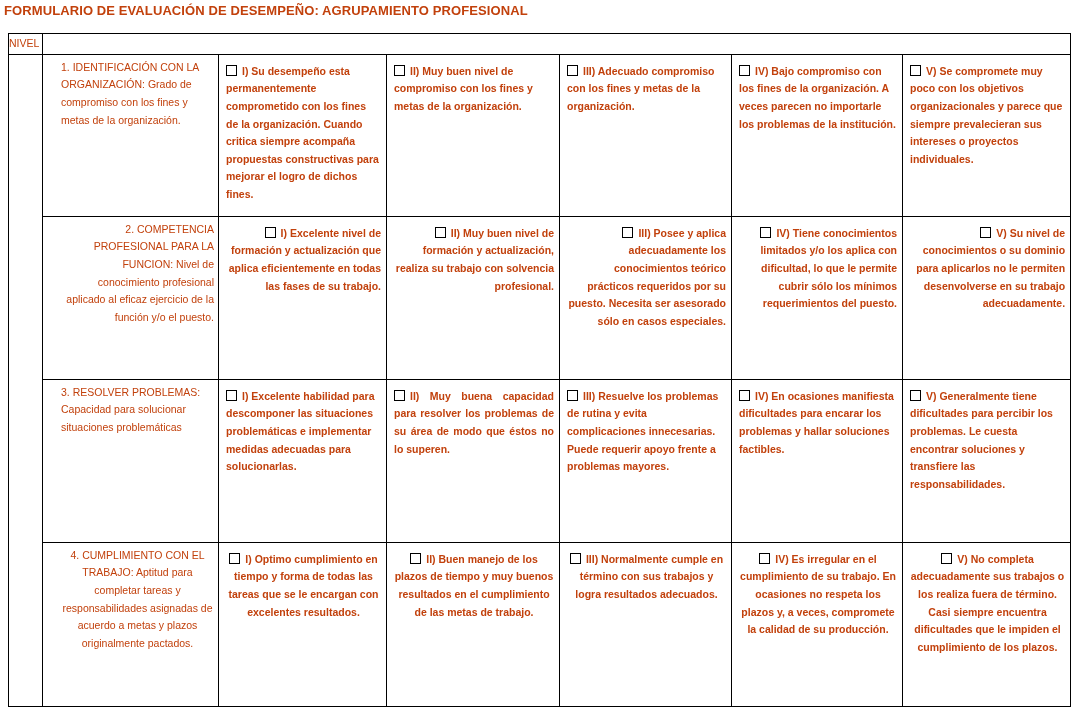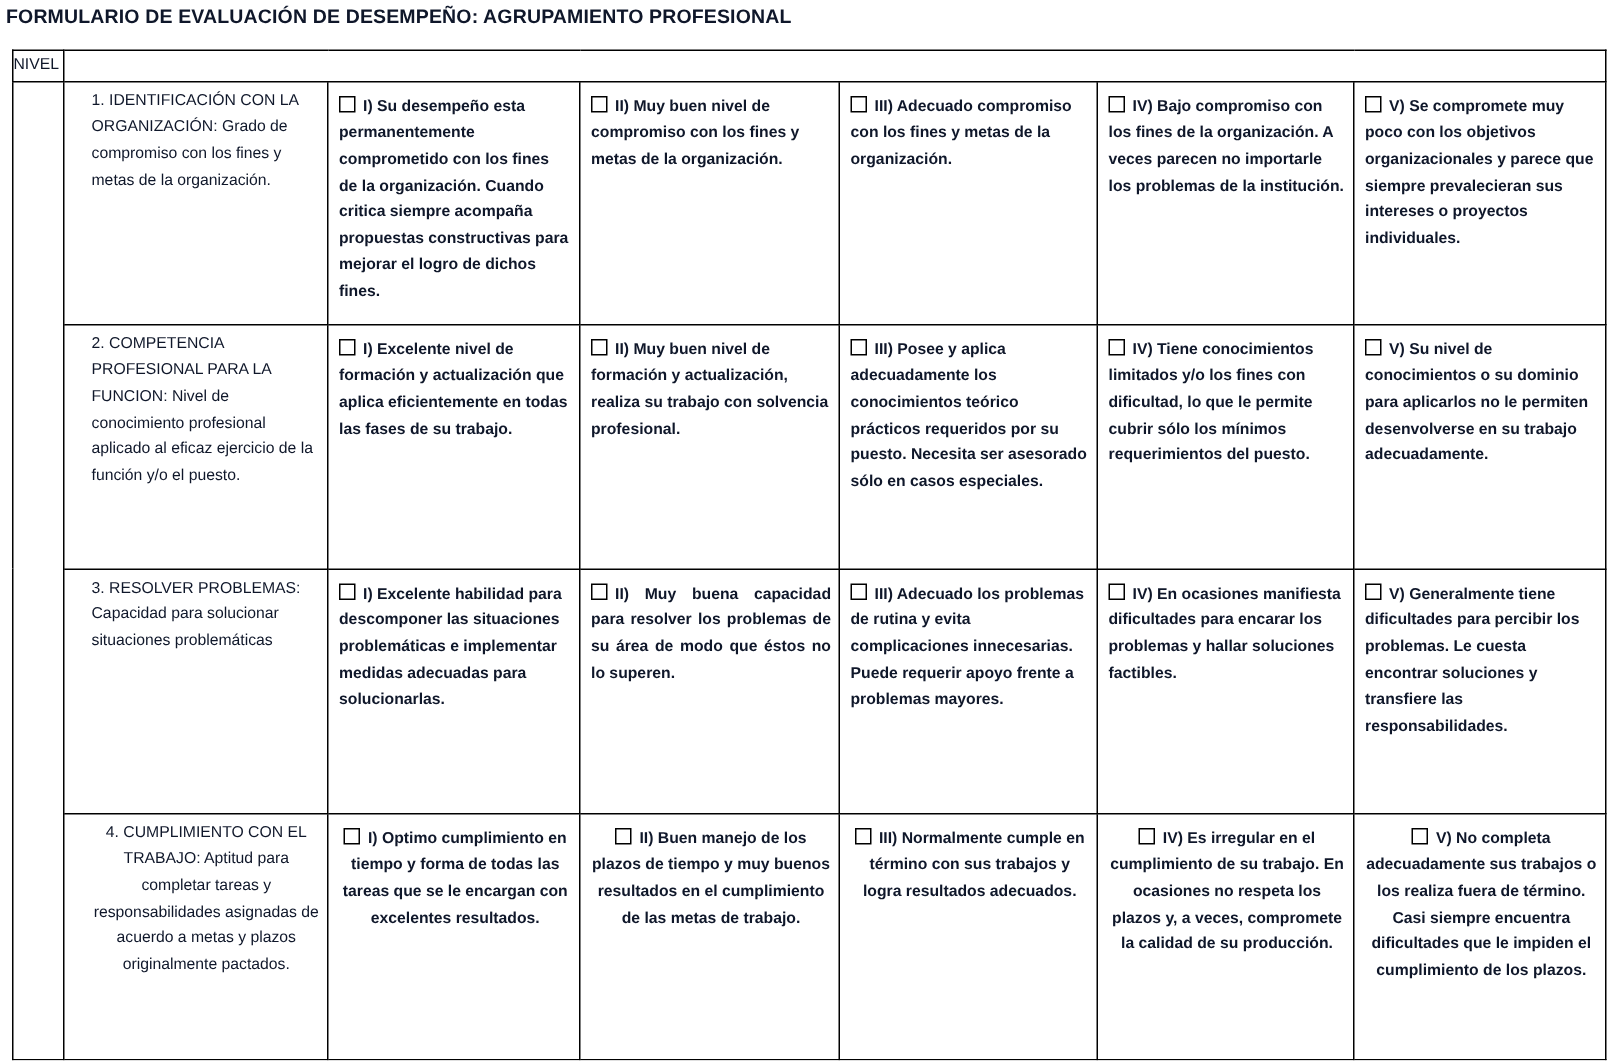--- a/index.html
+++ b/index.html
@@ -1,21 +1,21 @@
 <!DOCTYPE html>
 <html><head>
 <meta charset="utf-8">
 <style>
   html,body{margin:0;padding:0;background:#fff;}
   .page{
     position:relative;
     width:1076px;height:707px;
     background:#ffffff;
     font-family:"Liberation Sans", sans-serif;
-    color:#0f172a;
+    color:#c2410c;
     overflow:hidden;
   }
   .title{
     position:absolute;left:4px;top:3px;
     font-size:13px;font-weight:bold;
     letter-spacing:0.1px;
     white-space:nowrap;
   }
   table.eval{
     position:absolute;left:8px;top:33px;
@@ -50,21 +50,21 @@
   td.opt.justify{text-align:justify;}
   .cb{
     display:inline-block;
     width:9px;height:9px;
     border:1.2px solid #000;
     background:#fff;
     margin-right:5px;
     vertical-align:-1px;
   }
   tr.r1{height:162px;}
-  tr.r2{height:163px;}
+  tr.r2{height:163px;text-align:right;}
   tr.r3{height:163px;}
   tr.r4{height:164px;text-align:center;}
 </style>
 </head>
 <body>
 
 <div class="page">
 
   <div class="title">FORMULARIO DE EVALUACIÓN DE DESEMPEÑO: AGRUPAMIENTO PROFESIONAL</div>
 
@@ -93,29 +93,29 @@
       <td class="opt"><span class="cb"></span><span>III)</span> <span class="txt">Adecuado compromiso con los fines y metas de la organización.</span></td>
       <td class="opt"><span class="cb"></span><span>IV)</span> <span class="txt">Bajo compromiso con los fines de la organización. A veces parecen no importarle los problemas de la institución.</span></td>
       <td class="opt"><span class="cb"></span><span>V)</span> <span class="txt">Se compromete muy poco con los objetivos organizacionales y parece que siempre prevalecieran sus intereses o proyectos individuales.</span></td>
     </tr>
 
     <tr class="r2">
       <td class="crit">2. COMPETENCIA PROFESIONAL PARA LA FUNCION: Nivel de conocimiento profesional aplicado al eficaz ejercicio de la función y/o el puesto.</td>
       <td class="opt"><span class="cb"></span><span>I)</span> <span class="txt">Excelente nivel de formación y actualización que aplica eficientemente en todas las fases de su trabajo.</span></td>
       <td class="opt"><span class="cb"></span><span>II)</span> <span class="txt">Muy buen nivel de formación y actualización, realiza su trabajo con solvencia profesional.</span></td>
       <td class="opt"><span class="cb"></span><span>III)</span> <span class="txt">Posee y aplica adecuadamente los conocimientos teórico prácticos requeridos por su puesto. Necesita ser asesorado sólo en casos especiales.</span></td>
-      <td class="opt"><span class="cb"></span><span>IV)</span> <span class="txt">Tiene conocimientos limitados y/o los fines con dificultad, lo que le permite cubrir sólo los mínimos requerimientos del puesto.</span></td>
+      <td class="opt"><span class="cb"></span><span>IV)</span> <span class="txt">Tiene conocimientos limitados y/o los aplica con dificultad, lo que le permite cubrir sólo los mínimos requerimientos del puesto.</span></td>
       <td class="opt"><span class="cb"></span><span>V)</span> <span class="txt">Su nivel de conocimientos o su dominio para aplicarlos no le permiten desenvolverse en su trabajo adecuadamente.</span></td>
     </tr>
 
     <tr class="r3">
       <td class="crit">3.  RESOLVER PROBLEMAS: Capacidad para solucionar situaciones problemáticas</td>
       <td class="opt"><span class="cb"></span><span>I)</span> <span class="txt">Excelente habilidad para descomponer las situaciones problemáticas e implementar medidas adecuadas para solucionarlas.</span></td>
       <td class="opt justify"><span class="cb"></span><span>II)</span> <span class="txt">Muy buena capacidad para resolver los problemas de su área de modo que éstos no lo superen.</span></td>
-      <td class="opt"><span class="cb"></span><span>III)</span> <span class="txt">Adecuado los problemas de rutina y evita complicaciones innecesarias. Puede requerir apoyo frente a problemas mayores.</span></td>
+      <td class="opt"><span class="cb"></span><span>III)</span> <span class="txt">Resuelve los problemas de rutina y evita complicaciones innecesarias. Puede requerir apoyo frente a problemas mayores.</span></td>
       <td class="opt"><span class="cb"></span><span>IV)</span> <span class="txt">En ocasiones manifiesta dificultades para encarar los problemas y hallar soluciones factibles.</span></td>
       <td class="opt"><span class="cb"></span><span>V)</span> <span class="txt">Generalmente tiene dificultades para percibir los problemas. Le cuesta encontrar soluciones y transfiere las responsabilidades.</span></td>
     </tr>
 
     <tr class="r4">
       <td class="crit">4. CUMPLIMIENTO CON EL TRABAJO: Aptitud para completar tareas y responsabilidades asignadas de acuerdo a metas y plazos originalmente pactados.</td>
       <td class="opt"><span class="cb"></span><span>I)</span> <span class="txt">Optimo cumplimiento en tiempo y forma de todas las tareas que se le encargan con excelentes resultados.</span></td>
       <td class="opt"><span class="cb"></span><span>II)</span> <span class="txt">Buen manejo de los plazos de tiempo y muy buenos resultados en el cumplimiento de las metas de trabajo.</span></td>
       <td class="opt"><span class="cb"></span><span>III)</span> <span class="txt">Normalmente cumple en término con sus trabajos y logra resultados adecuados.</span></td>
       <td class="opt"><span class="cb"></span><span>IV)</span> <span class="txt">Es irregular en el cumplimiento de su trabajo. En ocasiones no respeta los plazos y, a veces, compromete la calidad de su producción.</span></td>

